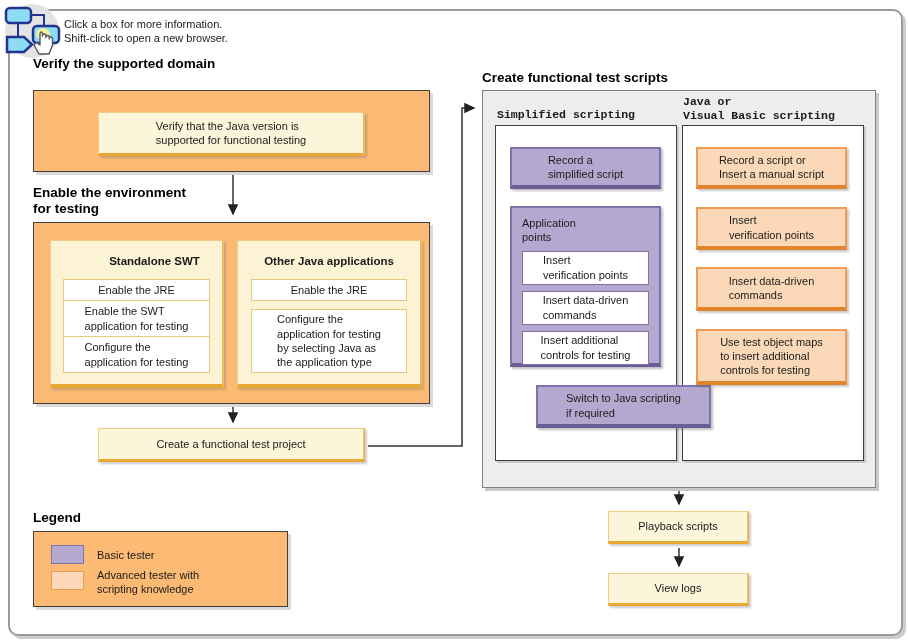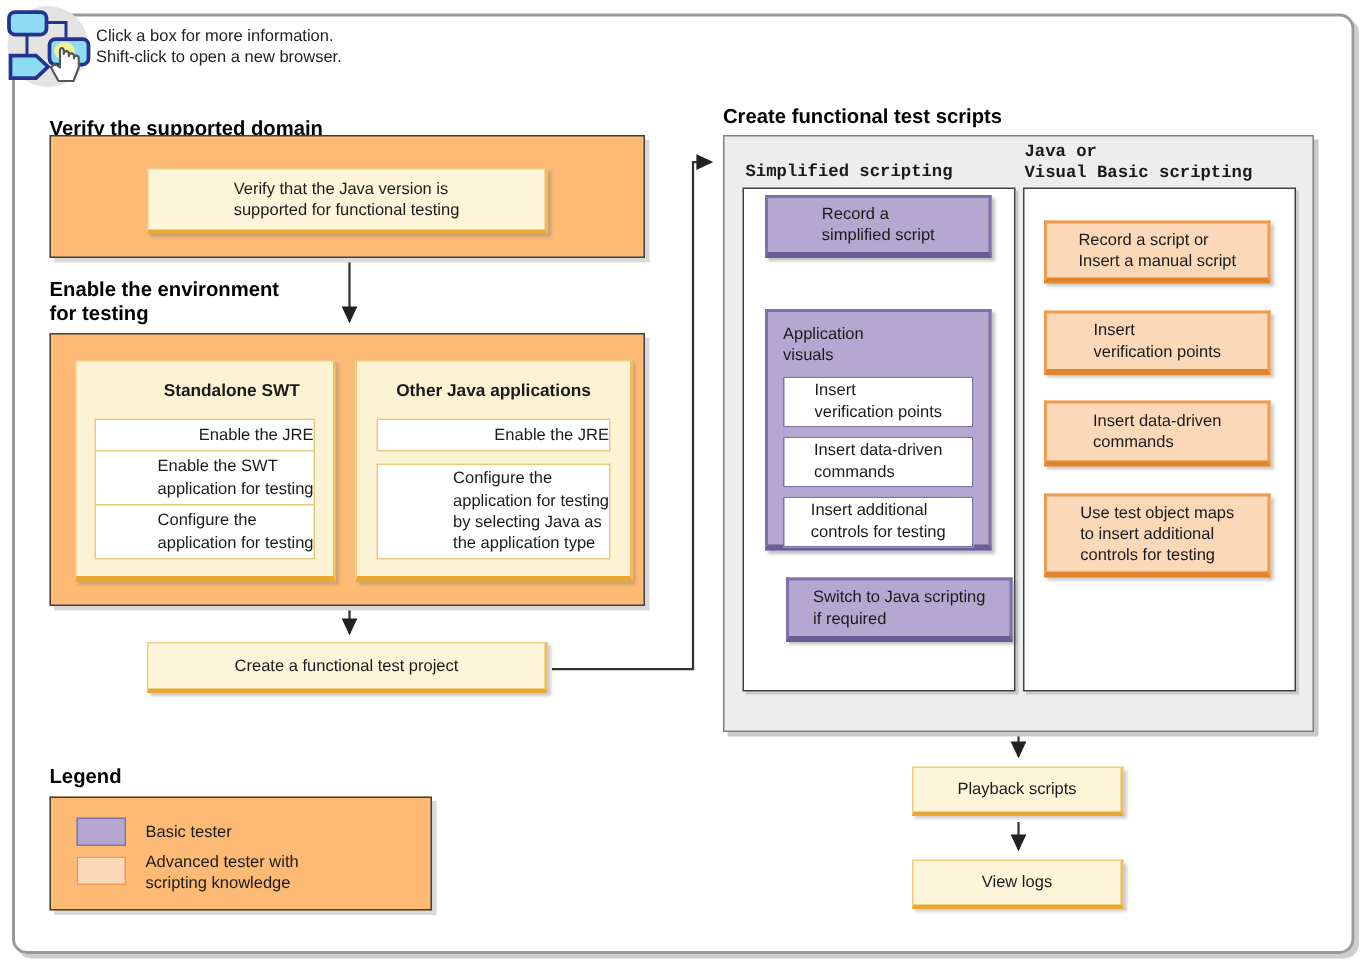--- a/index.html
+++ b/index.html
@@ -24,21 +24,21 @@
 
   .cmd { display:flex; align-items:center; justify-content:center; box-sizing:border-box; font-size:11px; line-height:1.3; }
   .cmd span { text-align:left; white-space:pre-line; }
 
   .ybox { background:#fdf5d9; border:1px solid #f2cc85; border-bottom:3px solid #e9a832; border-right:2px solid #eebb5f;
           box-shadow:2px 2px 2px rgba(110,110,110,0.35); }
 
   .ypanel { background:#fcf2d4; border:1px solid #f2cc85; border-bottom:4px solid #e9a832; border-right:2px solid #eebb5f;
             box-shadow:2px 2px 2px rgba(110,110,110,0.3); box-sizing:border-box; }
   .ypanel-title { font-size:11.5px; font-weight:bold; text-align:center; }
-  .yrow { background:#fff; border:1px solid #e9c87f; box-sizing:border-box; display:flex; align-items:center; justify-content:flex-end; font-size:11px; line-height:1.3; }
+  .yrow { background:#fff; border:1px solid #e9c87f; box-sizing:border-box; display:flex; align-items:center; justify-content:center; font-size:11px; line-height:1.3; }
   .yrow span { text-align:left; white-space:pre-line; }
 
   .pbox { background:#b5a8d0; border:2px solid #7f71aa; border-bottom:4px solid #6a5c95;
           box-shadow:2px 2px 2px rgba(100,100,100,0.4); }
   .pcontainer { background:#b5a8d0; border:2px solid #7f71aa; border-bottom:4px solid #6a5c95;
                 box-shadow:2px 2px 2px rgba(100,100,100,0.4); box-sizing:border-box; padding:8px 10px; }
   .pcontainer .plabel { font-size:11px; line-height:1.3; white-space:pre-line; margin-bottom:6px; }
   .pwhite { background:#fff; border:1.5px solid #7f71aa; box-sizing:border-box; height:34px; margin-bottom:6px;
             display:flex; align-items:center; justify-content:center; font-size:11px; line-height:1.3; }
   .pwhite span { text-align:left; white-space:pre-line; }
@@ -84,21 +84,21 @@
     <g>
       <path d="M37 33 v11 l-3.5 -2.5 -2.5 2.5 5 9 h10 l3.5 -9 v-6 c0 -2.6 -3.2 -2.6 -3.2 0 v-1.5 c0 -2.6 -3.4 -2.6 -3.4 0 v-1.5 c0 -2.6 -3.4 -2.6 -3.4 0 v-2 c0 -2.6 -2.5 -2.6 -2.5 0 z" fill="#fff" stroke="#555" stroke-width="1.4" stroke-linejoin="round"></path>
     </g>
   </svg>
 
   <div class="abs help-text" style="left:64px; top:17px;">
     <div>Click a box for more information.</div>
     <div>Shift-click to open a new browser.</div>
   </div>
 
-  <div class="abs section-heading" style="left:33px; top:78px;">Verify the supported domain</div>
+  <div class="abs section-heading" style="left:33px; top:56px;">Verify the supported domain</div>
 
   <div class="abs outline-box" style="left:33px; top:90px; width:395px; height:80px;"></div>
 
   <div class="abs ybox cmd" style="left:98px; top:112px; width:267px; height:44px;">
     <span>Verify that the Java version is
 supported for functional testing</span>
   </div>
 
   <div class="abs section-heading" style="left:33px; top:185px;">Enable the environment
 for testing</div>
@@ -141,43 +141,43 @@
 
   <div class="abs grey-panel" style="left:482px; top:90px; width:392px; height:396px;"></div>
 
   <div class="abs col-heading" style="left:497px; top:108px;">Simplified scripting</div>
   <div class="abs col-heading" style="left:683px; top:95px;">Java or
 Visual Basic scripting</div>
 
   <div class="abs col-box" style="left:495px; top:125px; width:180px; height:334px;"></div>
   <div class="abs col-box" style="left:682px; top:125px; width:180px; height:334px;"></div>
 
-  <div class="abs pbox cmd" style="left:510px; top:130px; width:151px; height:42px;">
+  <div class="abs pbox cmd" style="left:510px; top:147px; width:151px; height:42px;">
     <span>Record a
 simplified script</span>
   </div>
 
   <div class="abs pcontainer" style="left:510px; top:206px; width:151px; height:161px;">
     <div class="plabel">Application
-visuals</div>
+points</div>
     <div class="pwhite">
       <span>Insert
 verification points</span>
     </div>
     <div class="pwhite">
       <span>Insert data-driven
 commands</span>
     </div>
     <div class="pwhite">
       <span>Insert additional
 controls for testing</span>
     </div>
   </div>
 
-  <div class="abs pbox cmd" style="left:524px; top:385px; width:151px; height:43px;">
+  <div class="abs pbox cmd" style="left:536px; top:385px; width:175px; height:43px;">
     <span>Switch to Java scripting
 if required</span>
   </div>
 
   <div class="abs obox cmd" style="left:696px; top:147px; width:151px; height:42px;">
     <span>Record a script or
 Insert a manual script</span>
   </div>
   <div class="abs obox cmd" style="left:696px; top:207px; width:151px; height:43px;">
     <span>Insert

